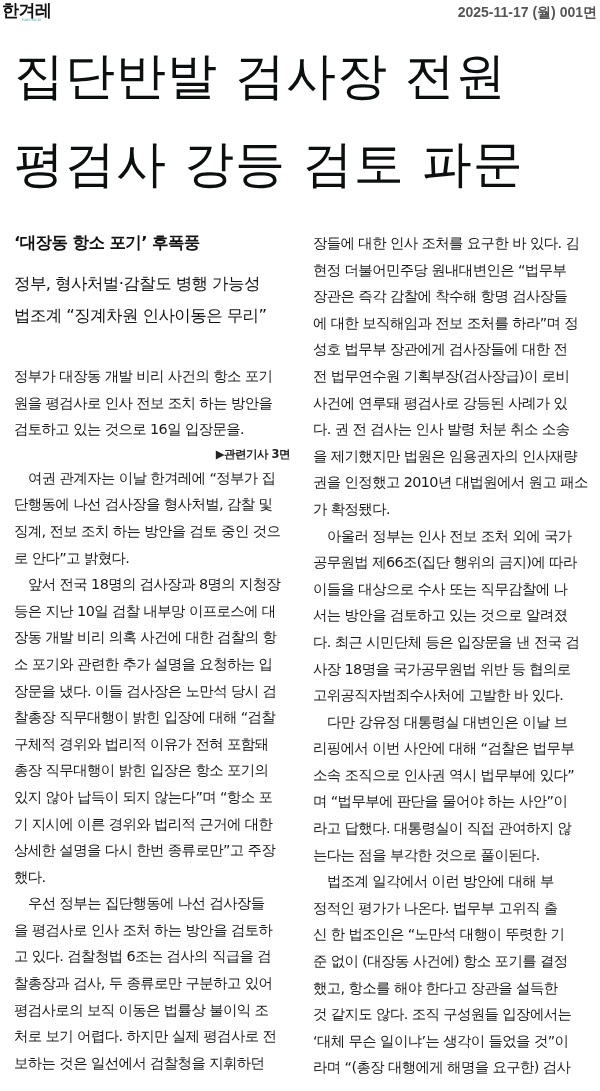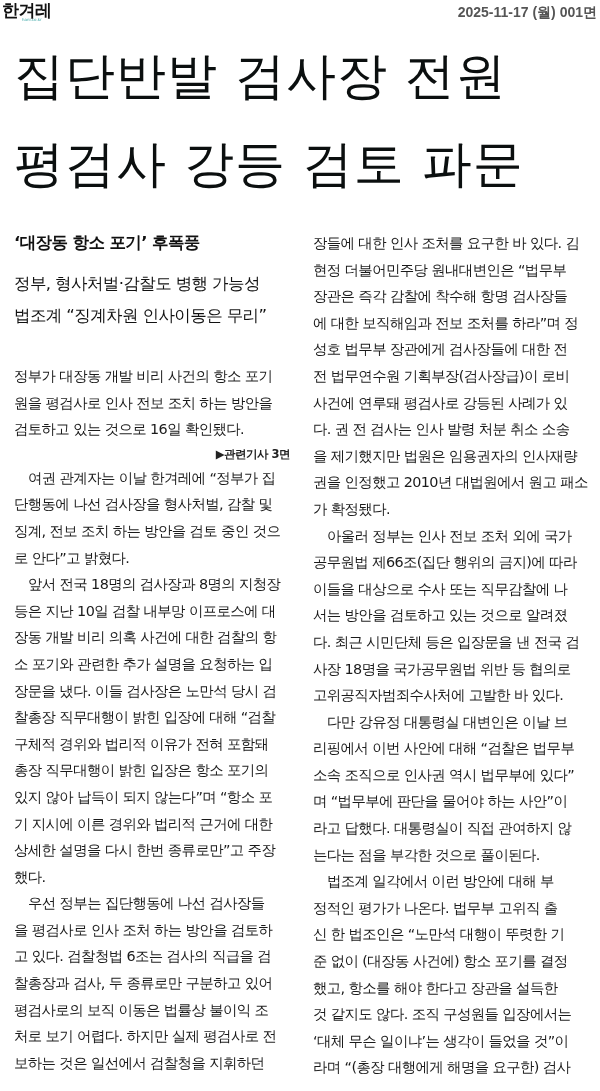--- a/index.html
+++ b/index.html
@@ -132,21 +132,21 @@
 <section class="col col-left">
   <div class="kicker">‘대장동 항소 포기’ 후폭풍</div>
   <div class="subhead">
     <span class="subhead-line">정부, 형사처벌·감찰도 병행 가능성</span>
     <span class="subhead-line">법조계 “징계차원 인사이동은 무리”</span>
   </div>
 
   <div class="body-block">
     <span class="line">정부가 대장동 개발 비리 사건의 항소 포기</span>
     <span class="line">원을 평검사로 인사 전보 조치 하는 방안을</span>
-    <span class="line">검토하고 있는 것으로 16일 확인됐다.</span>
+    <span class="line">검토하고 있는 것으로 16일 입장문을.</span>
   </div>
   <span class="related">▶관련기사 3면</span>
 
   <div>
     <span class="line indent">여권 관계자는 이날 한겨레에 “정부가 집</span>
     <span class="line">단행동에 나선 검사장을 형사처벌, 감찰 및</span>
     <span class="line">징계, 전보 조치 하는 방안을 검토 중인 것으</span>
     <span class="line">로 안다”고 밝혔다.</span>
   </div>
   <div>

